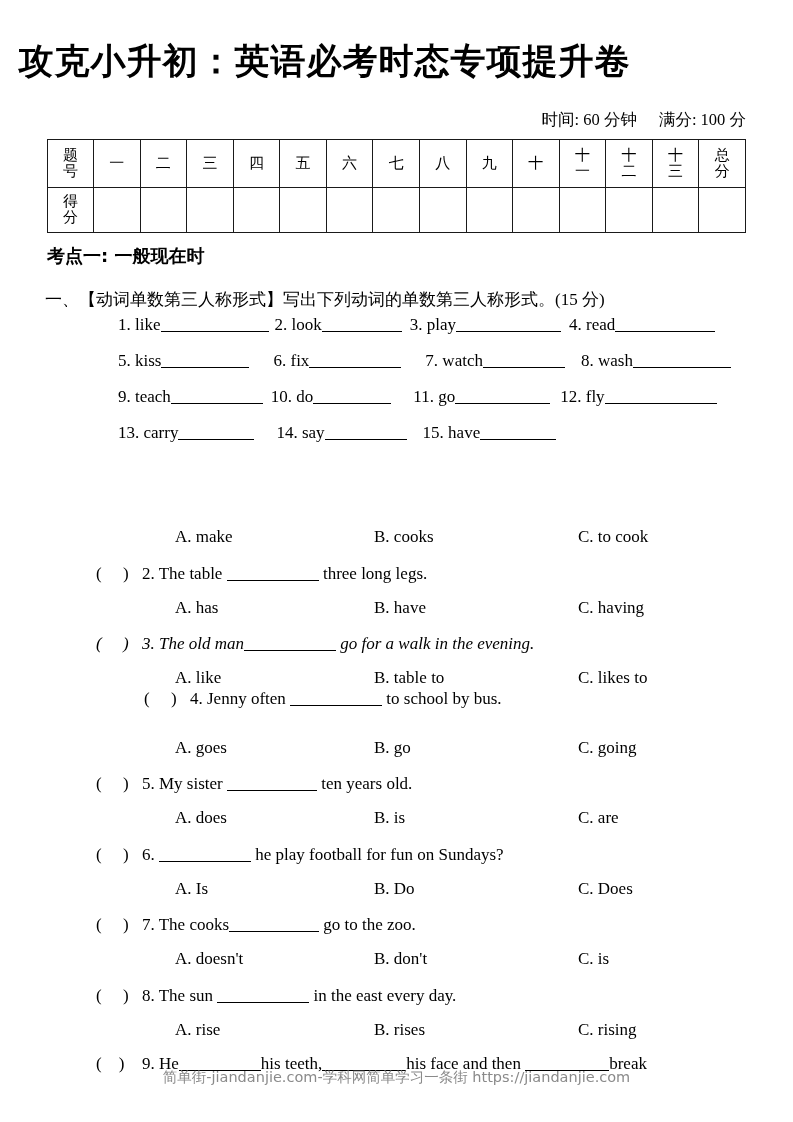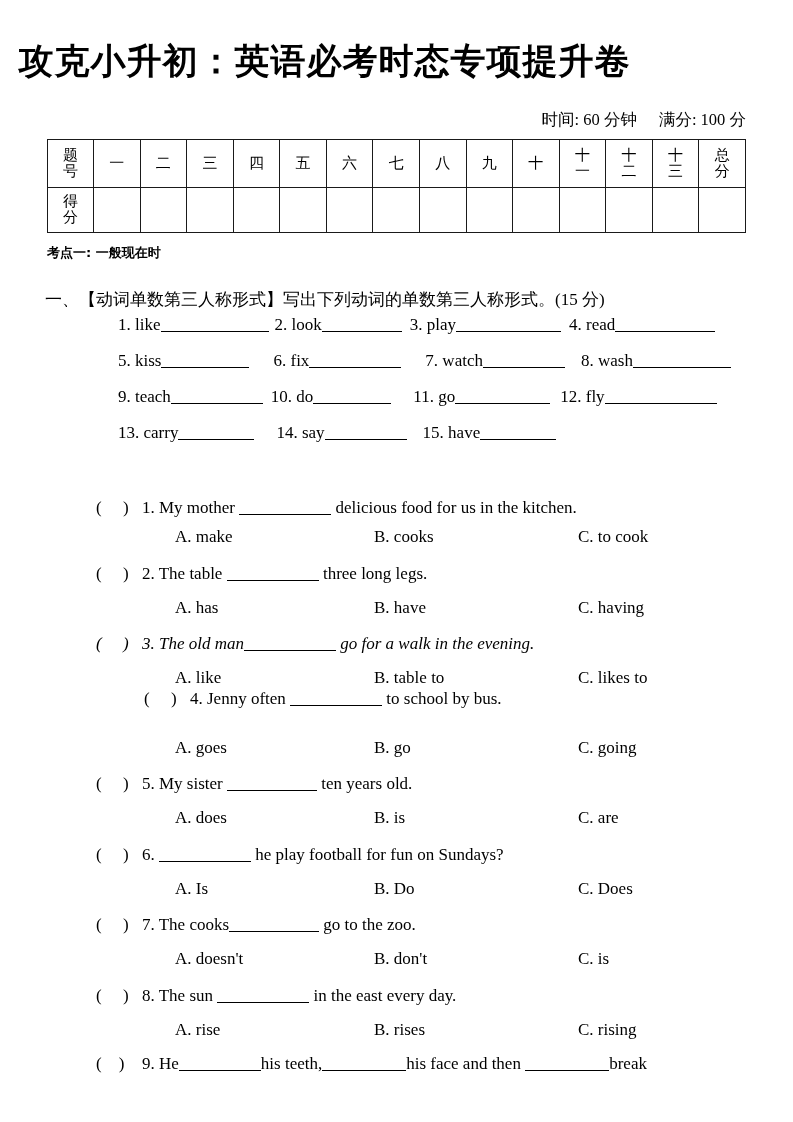--- a/index.html
+++ b/index.html
@@ -72,21 +72,21 @@
     font-size: 15px;
   }
   .lbl-stack { display: block; line-height: 1.06; }
 
   
   .kaodian {
     position: absolute;
     left: 47px;
     font-family: "DejaVu Sans", "Liberation Sans", sans-serif;
     font-weight: bold;
-    font-size: 13px;
+    font-size: 18px;
     white-space: nowrap;
   }
   .sec-head {
     position: absolute;
     left: 45px;
     font-size: 17px;
     white-space: nowrap;
   }
 
   
@@ -222,23 +222,20 @@
 
   <div class="vrow" style="left:118px; top:386px;">
     <span class="vitem"><span>9.</span> <span>teach</span><span class="blank" style="width:92px;"></span></span><span style="display:inline-block;width:8px;"></span><span class="vitem"><span>10.</span> <span>do</span><span class="blank" style="width:78px;"></span></span><span style="display:inline-block;width:22px;"></span><span class="vitem"><span>11.</span> <span>go</span><span class="blank" style="width:95px;"></span></span><span style="display:inline-block;width:10px;"></span><span class="vitem"><span>12.</span> <span>fly</span><span class="blank" style="width:112px;"></span></span>
   </div>
 
   <div class="vrow" style="left:118px; top:422px;">
     <span class="vitem"><span>13.</span> <span>carry</span><span class="blank" style="width:76px;"></span></span><span style="display:inline-block;width:22px;"></span><span class="vitem"><span>14.</span> <span>say</span><span class="blank" style="width:82px;"></span></span><span style="display:inline-block;width:16px;"></span><span class="vitem"><span>15.</span> <span>have</span><span class="blank" style="width:76px;"></span></span>
   </div>
 
 
-  <div class="q-line" style="top:497px;">
-    <span class="paren">(&nbsp;&nbsp;&nbsp;&nbsp;&nbsp;)</span><span>1.</span> <span>My mother</span> <span class="blank" style="width:92px;"></span> <span>delicious food for us in the kitchen.</span>
-  </div>
   <div class="opt-line" style="top:527px; left:0; width:793px;">
     <span class="opt opt-a">A. make</span>
     <span class="opt opt-b">B. cooks</span>
     <span class="opt opt-c">C. to cook</span>
   </div>
 
   <div class="q-line" style="top:563px;">
     <span class="paren">(&nbsp;&nbsp;&nbsp;&nbsp;&nbsp;)</span><span>2.</span> <span>The table</span> <span class="blank" style="width:92px;"></span> <span>three long legs.</span>
   </div>
   <div class="opt-line" style="top:598px; left:0; width:793px;">
@@ -298,14 +295,15 @@
   <div class="opt-line" style="top:1020px; left:0; width:793px;">
     <span class="opt opt-a">A. rise</span>
     <span class="opt opt-b">B. rises</span>
     <span class="opt opt-c">C. rising</span>
   </div>
 
   <div class="q-line" style="top:1053px;">
     <span class="paren">(&nbsp;&nbsp;&nbsp;&nbsp;)</span><span>9.</span> <span>He</span><span class="blank" style="width:82px;"></span><span>his teeth,</span><span class="blank" style="width:84px;"></span><span>his face and then</span> <span class="blank" style="width:84px;"></span><span>break</span>
   </div>
 
+  <div class="watermark">简单街-jiandanjie.com-学科网简单学习一条街 https://jiandanjie.com</div>
 
 </div>
 
 </body></html>

